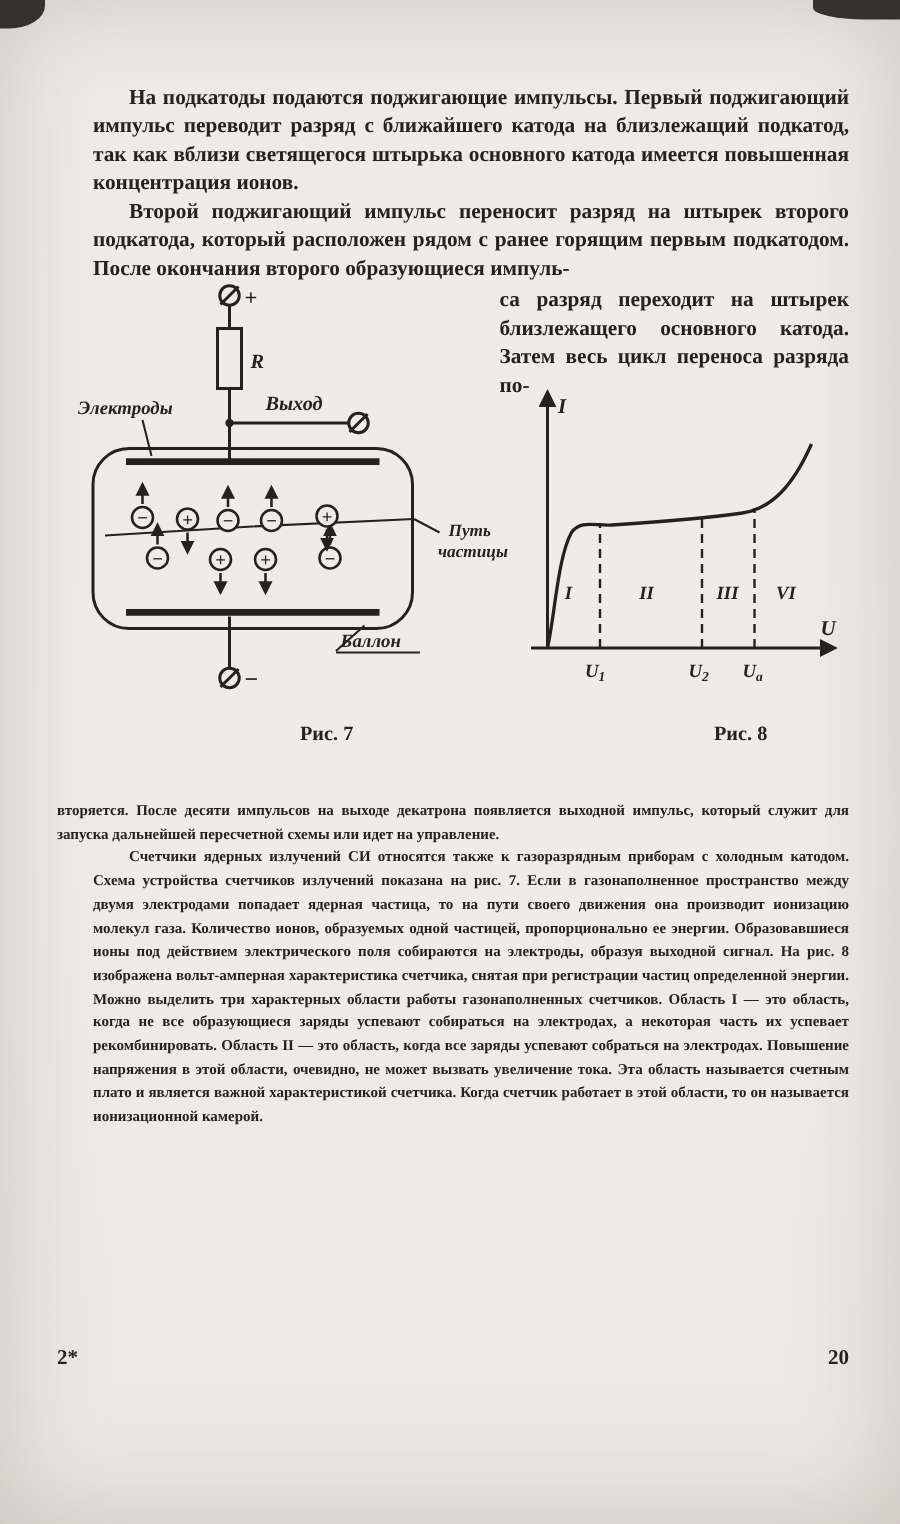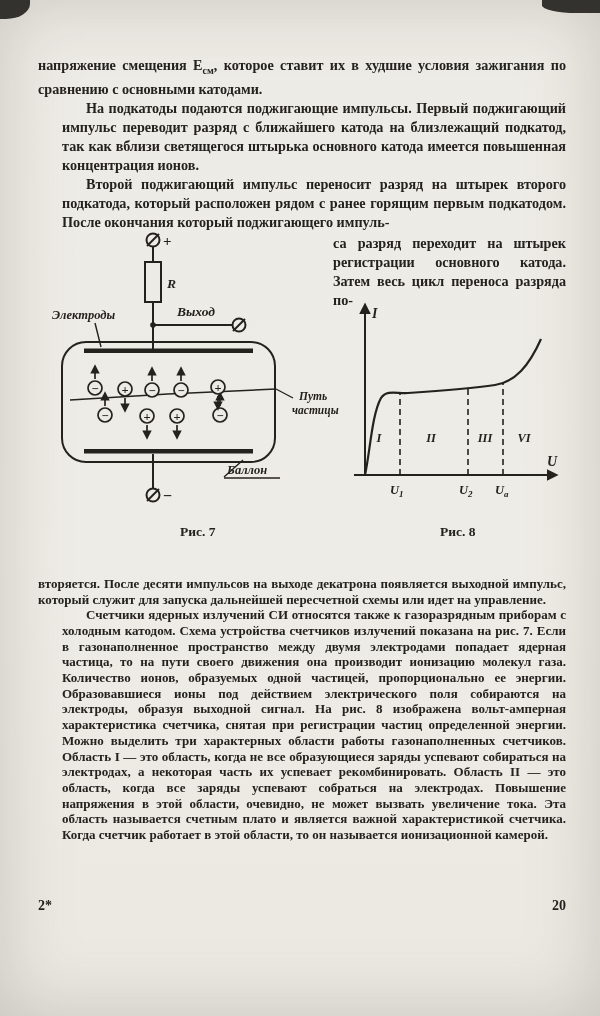--- a/index.html
+++ b/index.html
@@ -11,56 +11,55 @@
     color:#24221f; overflow:hidden;
   }
   .artifact-tl { position:absolute; left:0; top:0; width:30px; height:19px;
     background:#34322e; border-radius:0 0 80% 0; }
   .artifact-tr { position:absolute; right:0; top:0; width:58px; height:13px;
     background:#34322e; border-radius:0 0 0 60%; }
   .content { position:absolute; left:38px; width:528px; top:56px; }
   p.para { margin:0; font-size:14.2px; line-height:19px; font-weight:600;
     text-align:justify; }
   p.indent { text-indent:24px;margin-left:24px; }
-  p.dense { font-size:13px; line-height:15.7px; }
+  p.dense { font-size:10px; line-height:15.7px; }
   .subscript { font-size:10px; vertical-align:sub; }
   .ital { }
   .figures { position:relative; height:312px; }
   .side-col { position:absolute; top:2px; right:0; width:233px; }
   .fig7 { position:absolute; left:10px; top:-4px; }
   .fig8 { position:absolute; left:305px; top:62px; }
-  .caption { position:absolute; font-size:13.5px; font-weight:600; }
+  .caption { position:absolute; font-size:13.5px; font-weight:600;margin-left:20px; }
   .cap7 { left:142px; top:292px; }
-  .cap8 { left:402px; top:292px; }
+  .cap8 { left:418px; top:292px; }
   .spacer-d { margin-top:32px !important; }
   svg text { fill:#24221f; font-family:"Liberation Serif", serif; }
   .lbl { font-style:italic; font-weight:bold; }
   .sign { font-weight:bold; }
   .footer { position:absolute; left:38px; right:34px; top:898px;
     display:flex; justify-content:space-between;
     font-size:14px; font-weight:600; }
 </style>
 </head>
 <body>
 
 <div class="page">
   <div class="artifact-tl"></div>
   <div class="artifact-tr"></div>
 
   <div class="content">
 
-    <p class="para"><span>напряжение смещения Е</span><span class="subscript">см</span><span>, которое ставит их в худшие условия зажигания по сравнению с основными катодами.</span></p>
 
     <p class="para indent">На подкатоды подаются поджигающие импульсы. Первый поджигающий импульс переводит разряд с ближайшего катода на близлежащий подкатод, так как вблизи светящегося штырька основного катода имеется повышенная концентрация ионов.</p>
 
-    <p class="para indent">Второй поджигающий импульс переносит разряд на штырек второго подкатода, который расположен рядом с ранее горящим первым подкатодом. После окончания который поджигающего импуль-</p>
+    <p class="para indent">Второй поджигающий импульс переносит разряд на штырек второго подкатода, который расположен рядом с ранее горящим первым подкатодом. После окончания второго образующиеся импуль-</p>
 
     <div class="figures">
 
-      <p class="para side-col">са разряд переходит на штырек регистрации основного катода. Затем весь цикл переноса разряда по-</p>
+      <p class="para side-col">са разряд переходит на штырек близлежащего основного катода. Затем весь цикл переноса разряда по-</p>
 
       <svg class="fig7" width="310" height="292" viewBox="0 0 310 292">
         <defs>
           <marker id="ah7" viewBox="0 0 10 10" refX="7" refY="5" markerWidth="5.5" markerHeight="5.5" orient="auto">
             <path d="M0 0 L10 5 L0 10 z" fill="#24221f"></path>
           </marker>
         </defs>
         <g stroke="#24221f" stroke-width="2" fill="none">
           <circle cx="105" cy="12" r="6.5"></circle>
           <line x1="99" y1="18" x2="111" y2="6"></line>

